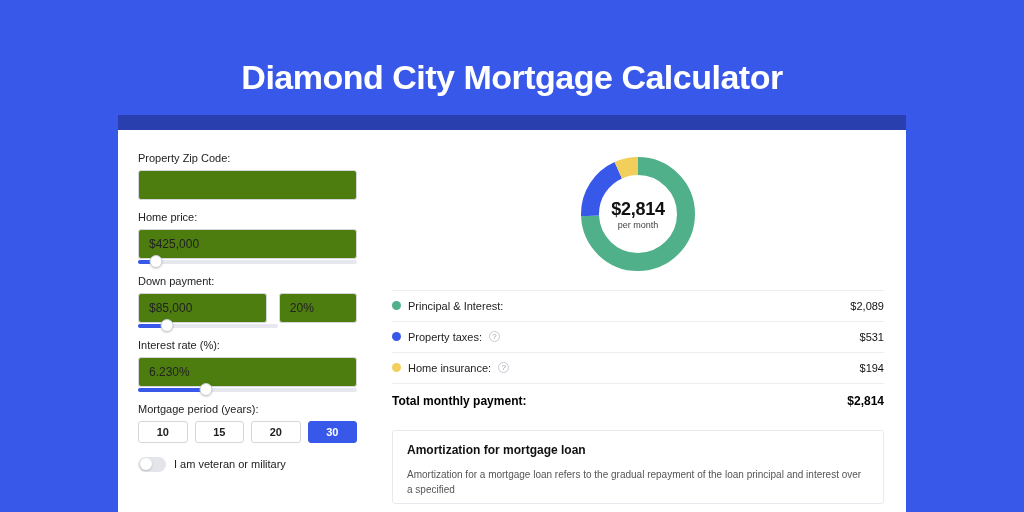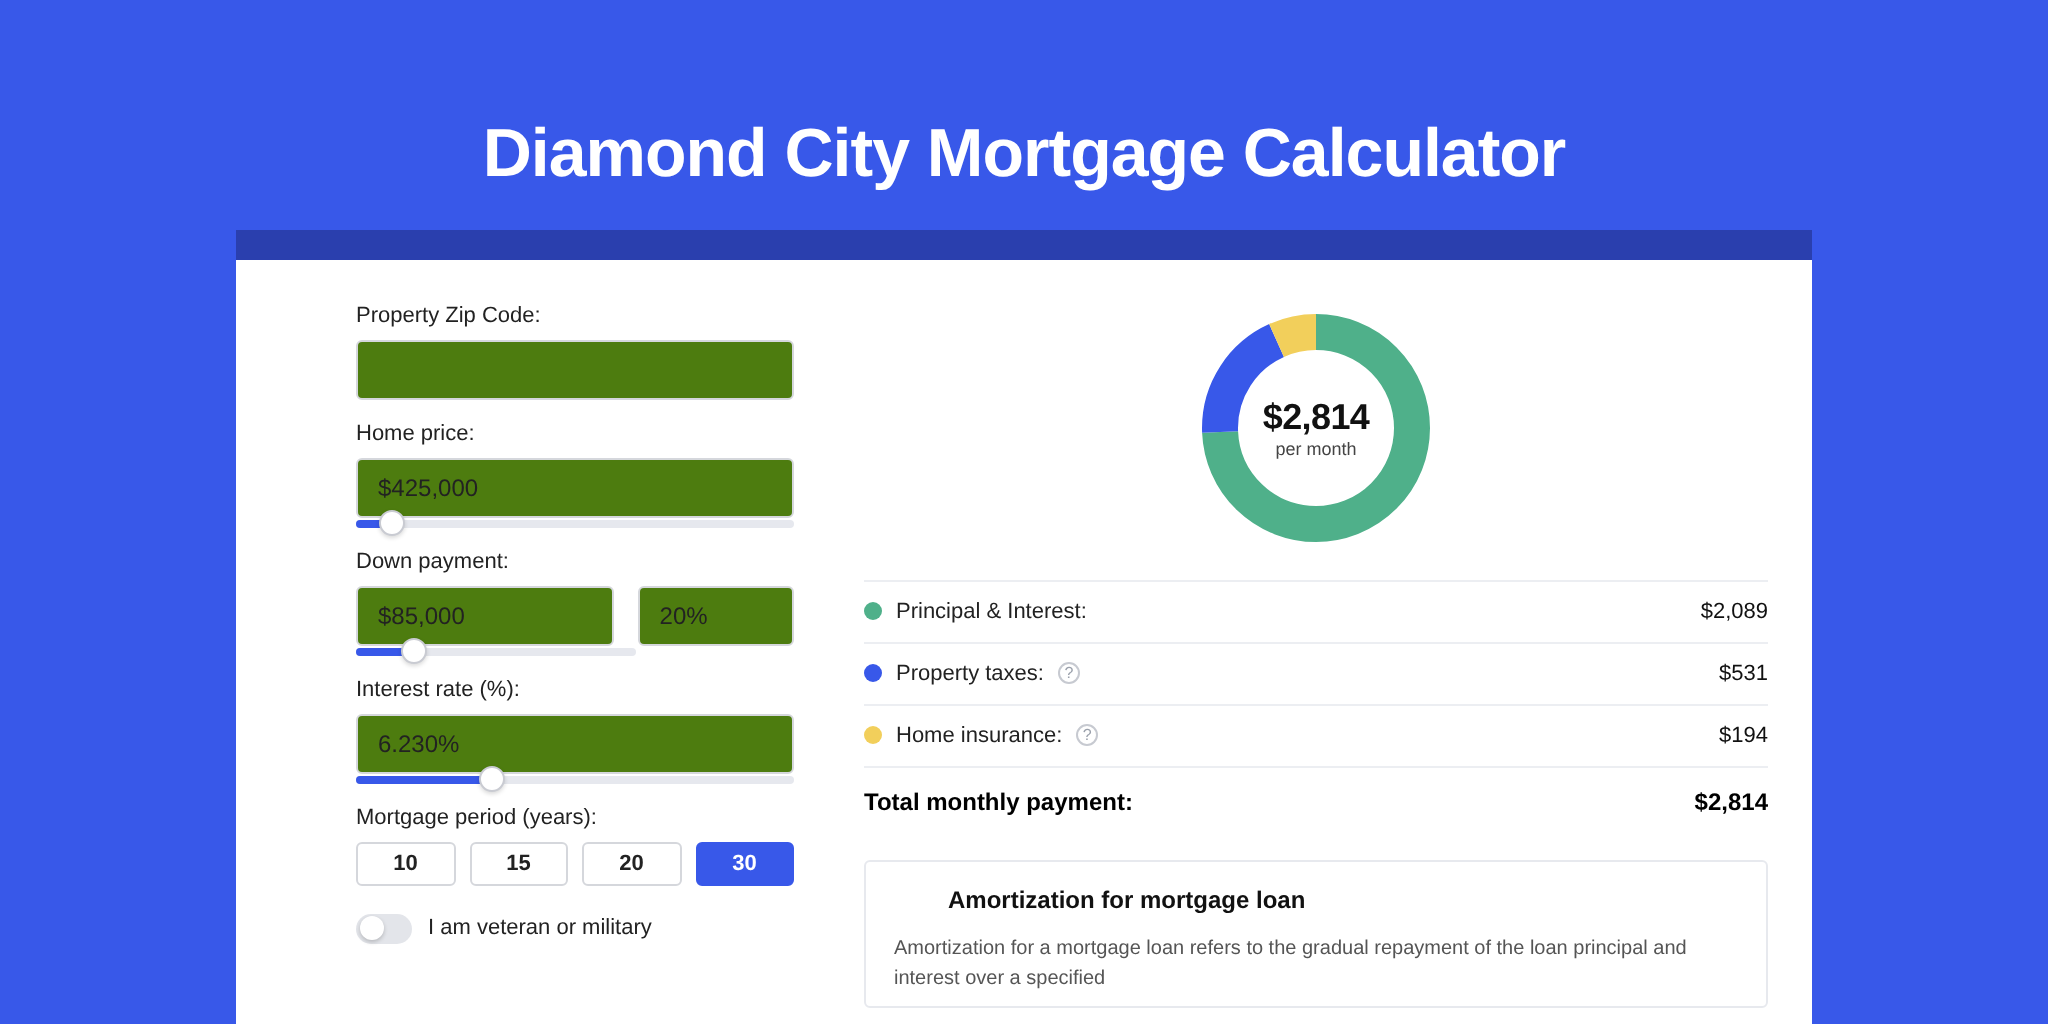--- a/index.html
+++ b/index.html
@@ -1,20 +1,20 @@
 <!DOCTYPE html>
 <html><head>
 <meta charset="utf-8">
 <style>
   * { box-sizing: border-box; margin: 0; padding: 0; }
   html, body { width: 1024px; height: 512px; overflow: hidden; font-family: -apple-system, BlinkMacSystemFont, "Segoe UI", Arial, sans-serif; }
   .bg { width: 1024px; height: 512px; background: #3858e9; display: flex; flex-direction: column; align-items: center; }
   .page-title { color: #fff; font-size: 34px; font-weight: 800; margin-top: 58px; letter-spacing: -0.5px; }
   .blueband { width: 788px; height: 16px; background: #2a3fae; margin-top: 18px; }
-  .card { width: 788px; height: 420px; background: #fff; display: flex; overflow: hidden; padding-left: 40px; }
+  .card { width: 788px; height: 420px; background: #fff; display: flex; overflow: hidden; }
   .left { width: 260px; padding: 22px 20px 10px 20px; border-right: 1px solid #fff; }
   .right { flex: 1; padding: 20px 22px 0 14px; }
   .flabel { font-size: 11px; color: #222; margin-bottom: 6px; display: block; }
   .tinput { width: 100%; height: 30px; border: 1px solid #d5d7dc; border-radius: 3px; font-size: 12px; padding: 0 10px; color: #222; background: #4d7c0f; }
   .field { margin-bottom: 11px; position: relative; }
   .slider-track { position: relative; height: 4px; background: #e6e8ee; border-radius: 2px; margin-top: 1px; }
   .slider-fill { position: absolute; left: 0; top: 0; height: 4px; background: #3858e9; border-radius: 2px; }
   .slider-thumb { position: absolute; top: -5px; width: 13px; height: 13px; background: #fff; border: 1px solid #c9cbd2; border-radius: 50%; box-shadow: 0 1px 2px rgba(0,0,0,0.15); transform: translateX(-50%); }
   .row2 { display: flex; gap: 12px; }
   .row2 .tinput.a { flex: 1.9; }
@@ -35,21 +35,21 @@
   .donut-center .big { font-size: 18px; font-weight: 800; color: #111; letter-spacing: -0.3px; }
   .donut-center .sub { font-size: 9px; color: #444; }
   .break-row { display: flex; align-items: center; justify-content: space-between; padding: 9px 0; border-top: 1px solid #eceef2; font-size: 11px; color: #222; }
   .break-row:first-of-type { border-top: 1px solid #eceef2; }
   .break-left { display: flex; align-items: center; gap: 7px; }
   .swatch { width: 9px; height: 9px; border-radius: 50%; }
   .help { width: 11px; height: 11px; border: 1px solid #c7cad1; border-radius: 50%; font-size: 8px; color: #9aa0ab; display: inline-flex; align-items: center; justify-content: center; }
   .break-val { font-size: 11px; color: #111; }
   .total-row { display: flex; align-items: center; justify-content: space-between; padding: 10px 0; border-top: 1px solid #eceef2; font-weight: 700; font-size: 12px; }
   .amort-card { margin-top: 12px; border: 1px solid #e7e9ee; border-radius: 3px; padding: 12px 14px 6px 14px; }
-  .amort-title { font-size: 12px; font-weight: 700; color: #111; margin-bottom: 10px; margin-left: 27px; }
+  .amort-title { font-size: 12px; font-weight: 700; color: #111; margin-bottom: 10px; }
   .amort-text { font-size: 10px; color: #555; line-height: 1.5; }
 </style>
 </head>
 <body>
 
 <div class="bg">
   <div class="page-title">Diamond City Mortgage Calculator</div>
   <div class="blueband"></div>
 
   <div class="card">

